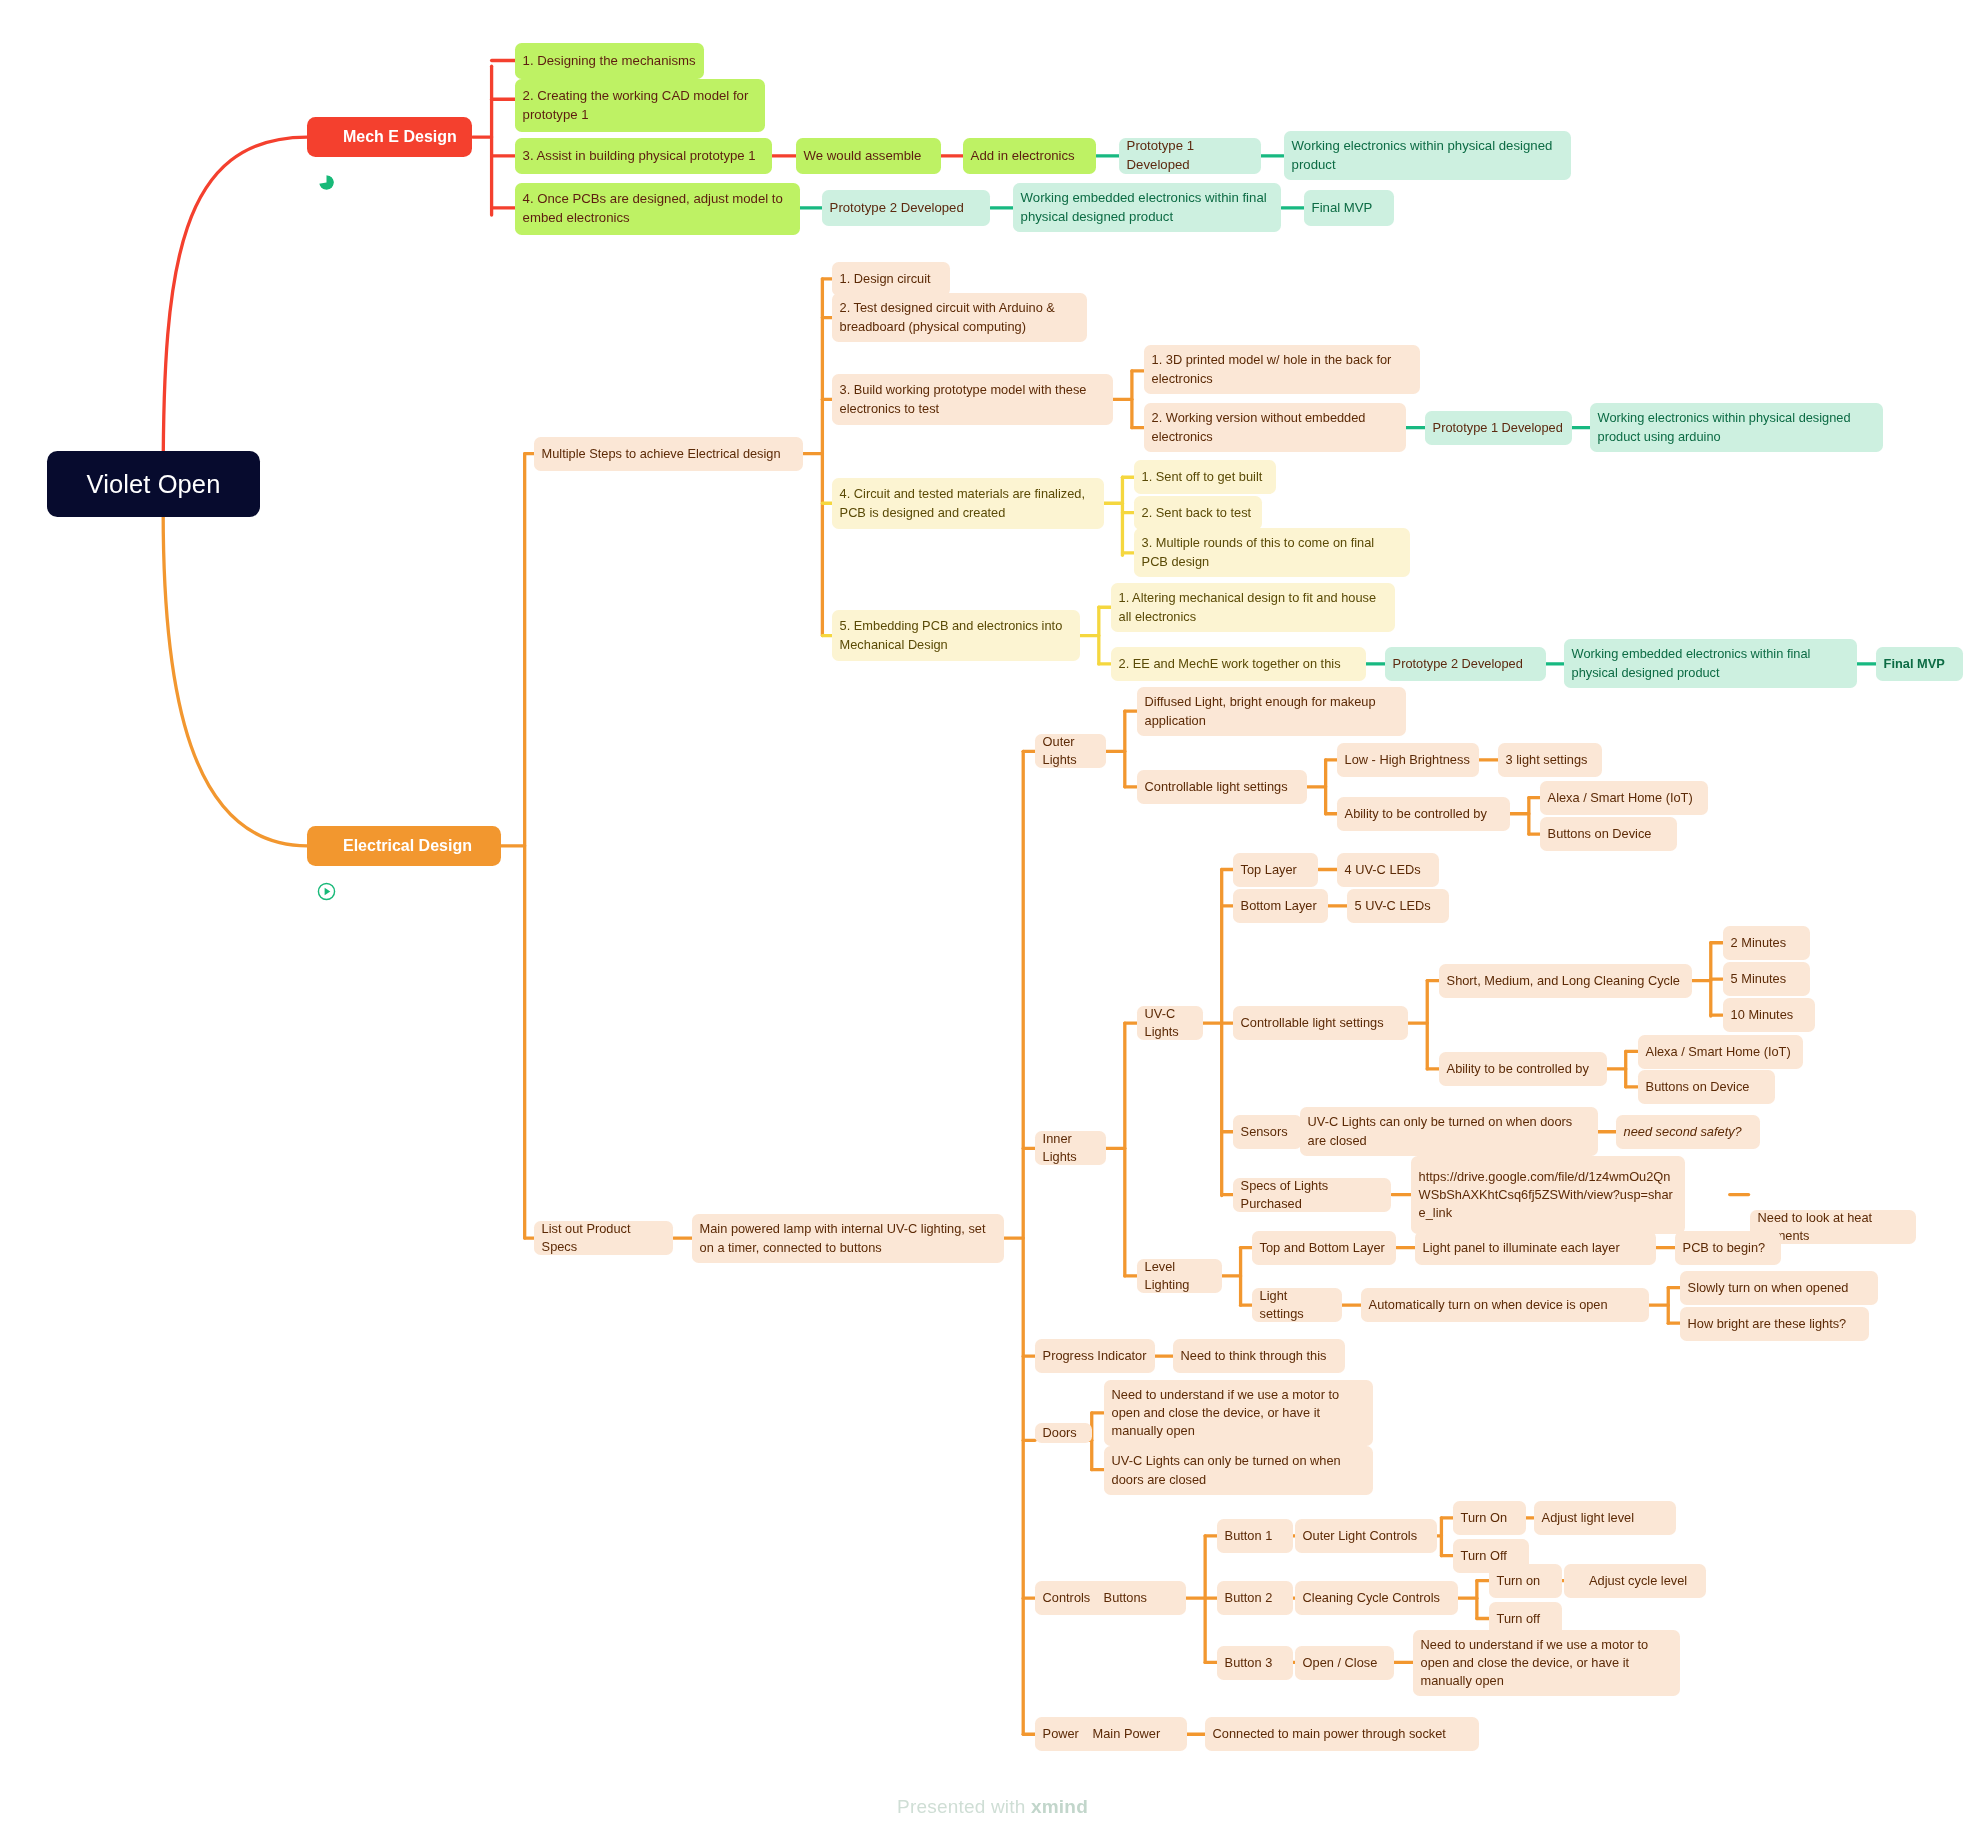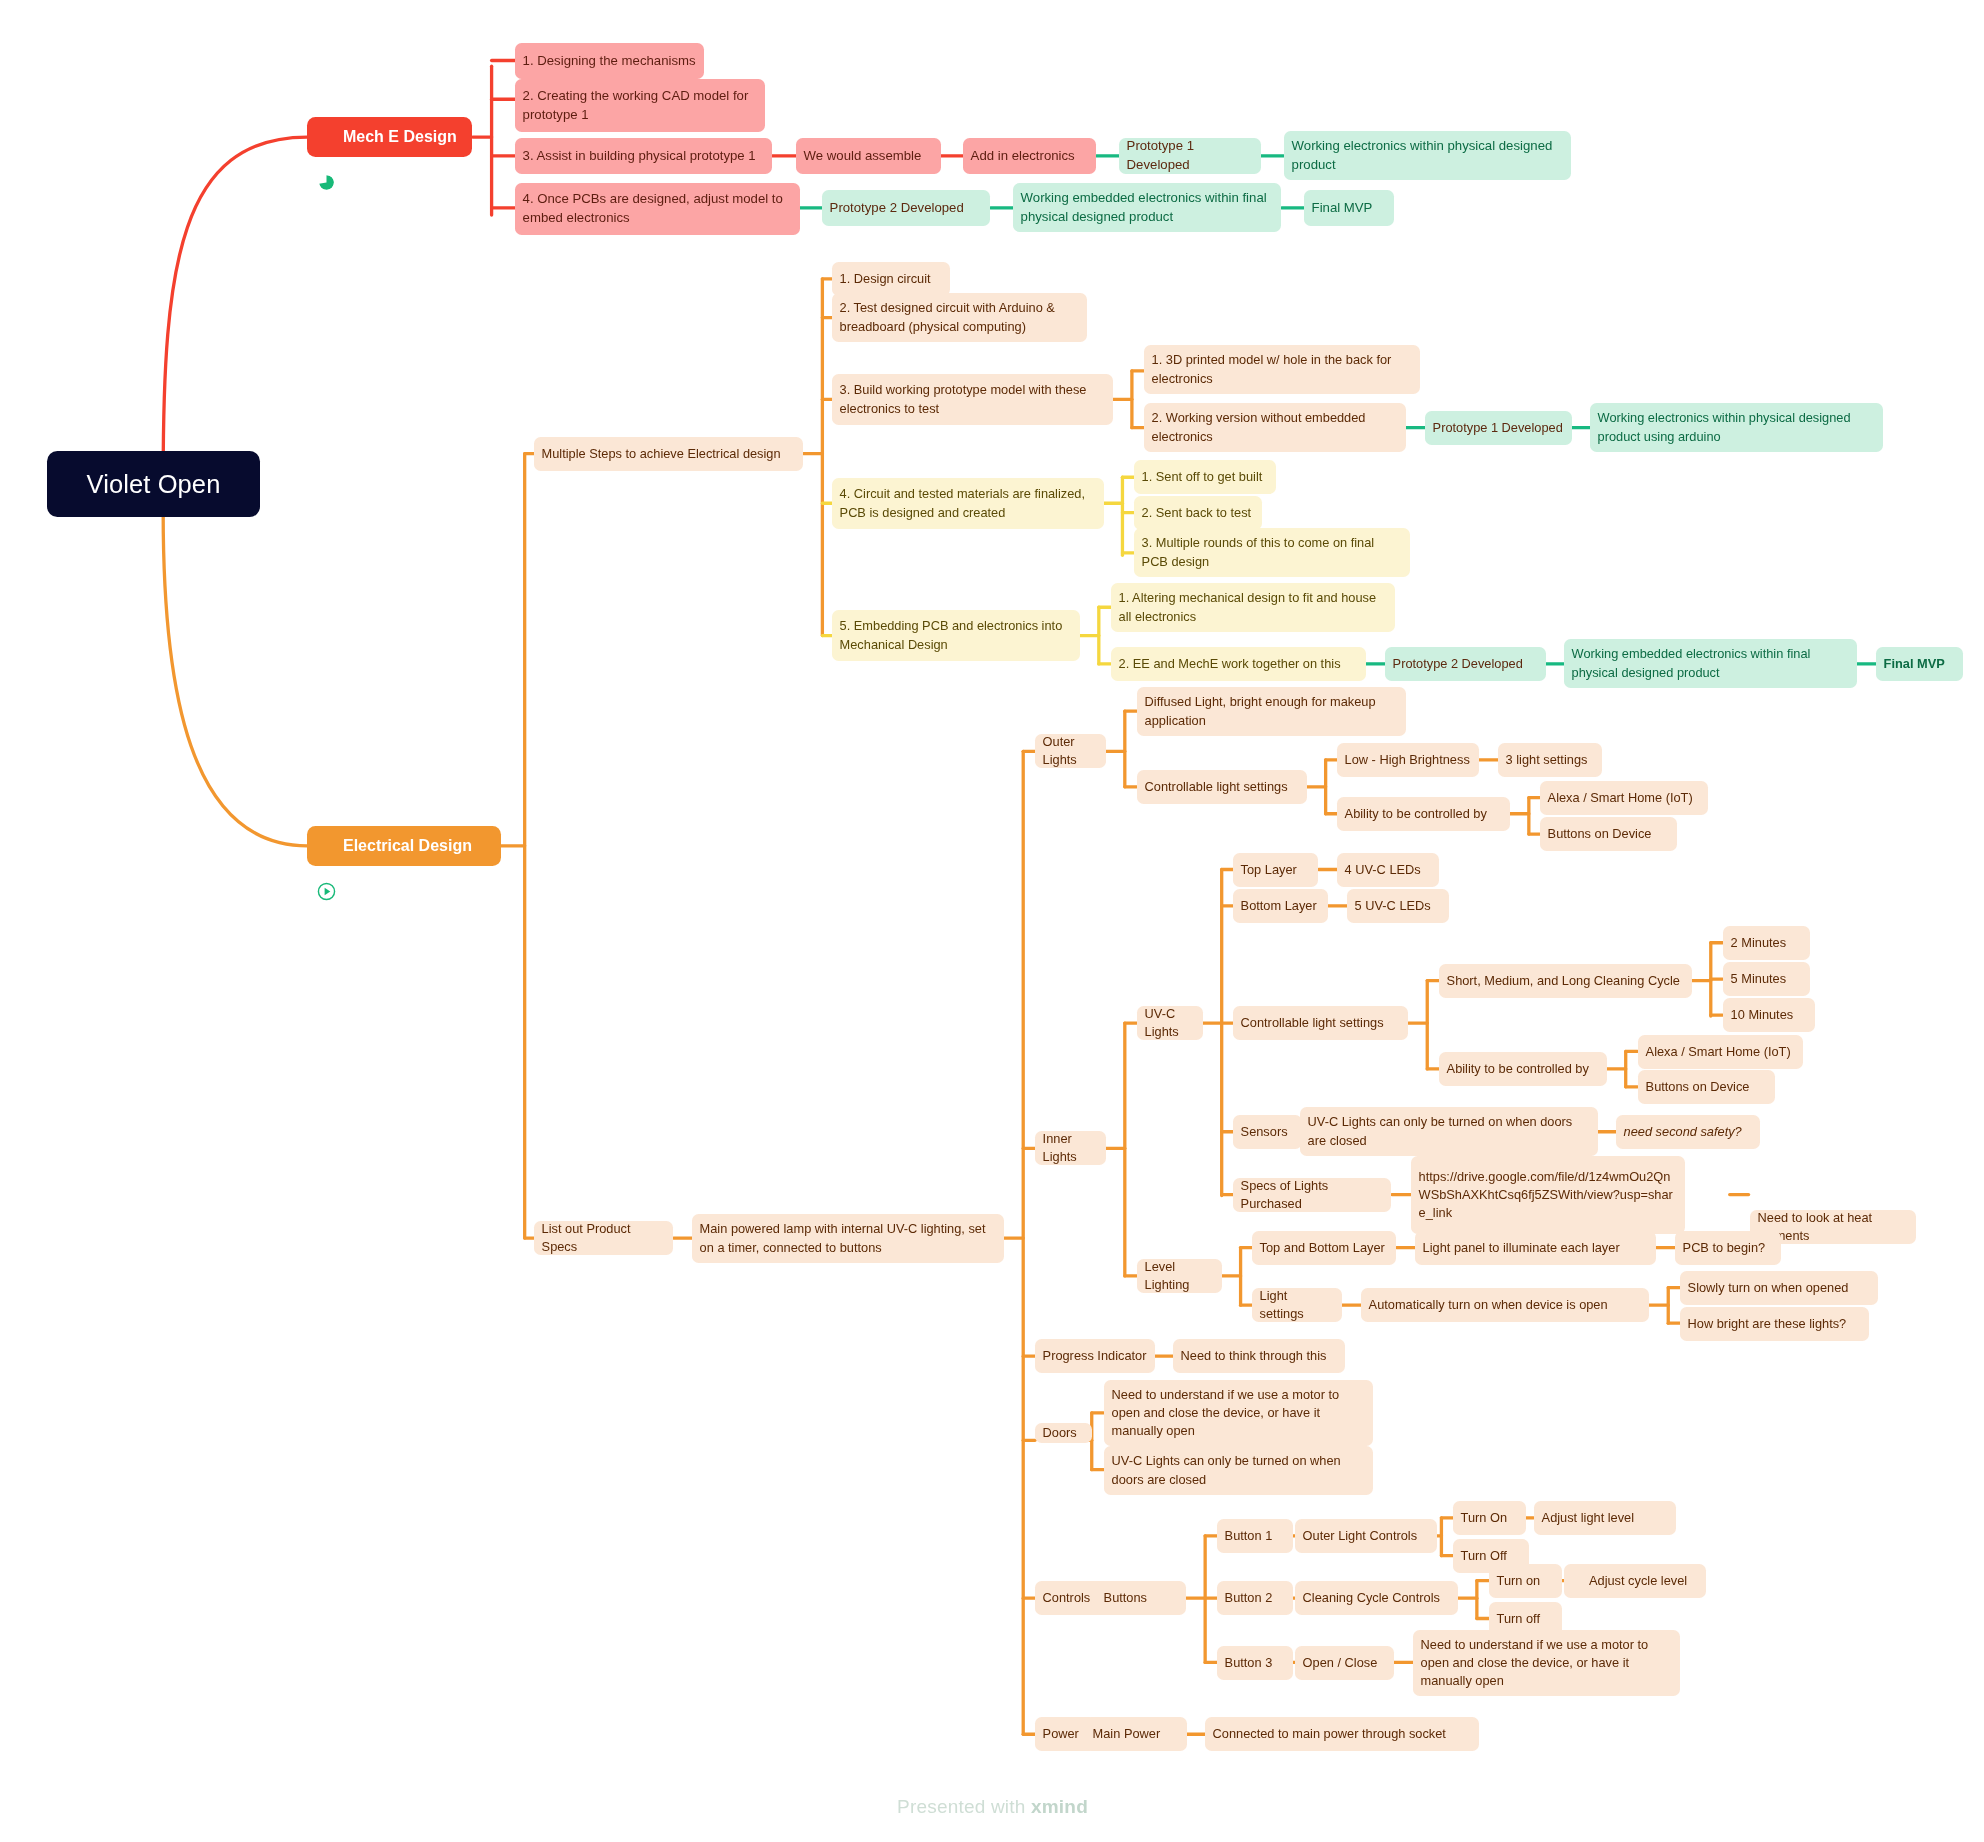--- a/index.html
+++ b/index.html
@@ -28,21 +28,21 @@
   }
   
   .branch{
     color:#ffffff;font-size:16px;font-weight:600;border-radius:8.5px;
     padding:5.7px 10.4px;gap:6.6px;
   }
   .branch.red{background:#f4402e;}
   .branch.orange{background:#f2972f;}
 
   
-  .pink   {background:#fca5a5;color:#5d1d10;}
+  .pink   {background:#bef264;color:#5d1d10;}
   .peach  {background:#fbe7d6;color:#5c2a06;}
   .cream  {background:#fcf4d2;color:#5a4a06;}
   .mint   {background:#cdf0e0;color:#0c6b44;}
   .mint-b {background:#cdf0e0;color:#0c6b44;font-weight:700;}
   .mint .lbl-brown, .brownlbl{color:#5d2a10;}
   .t27{font-size:12.8px;}
   .t28{font-size:13.2px;}
 
   .icon-wrap{width:19px;height:19px;flex:0 0 19px;display:block;}
   .footer{

